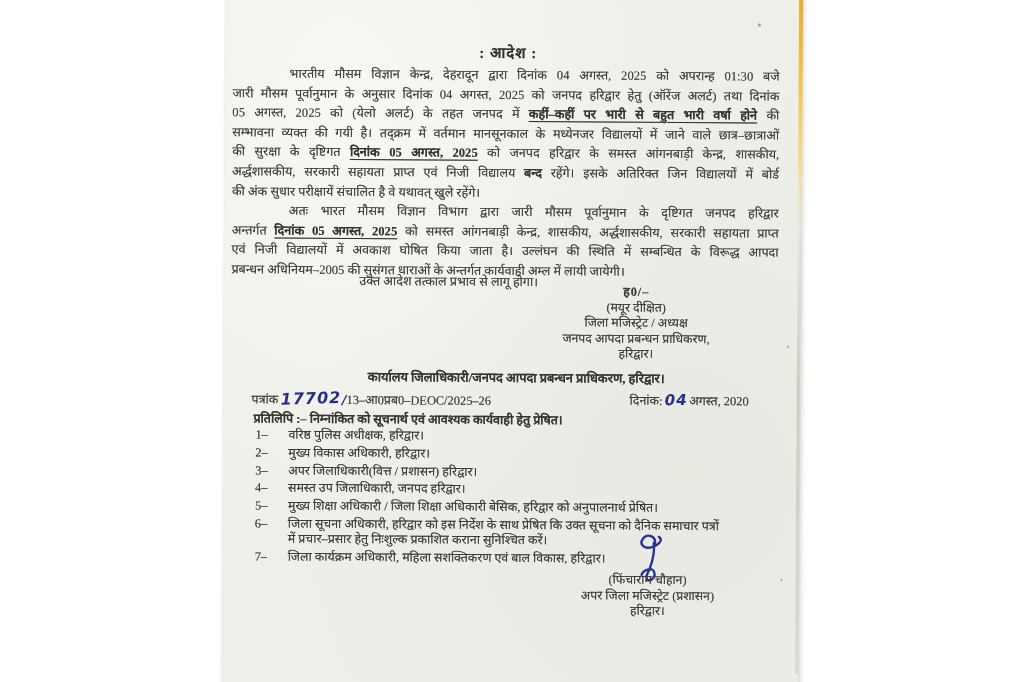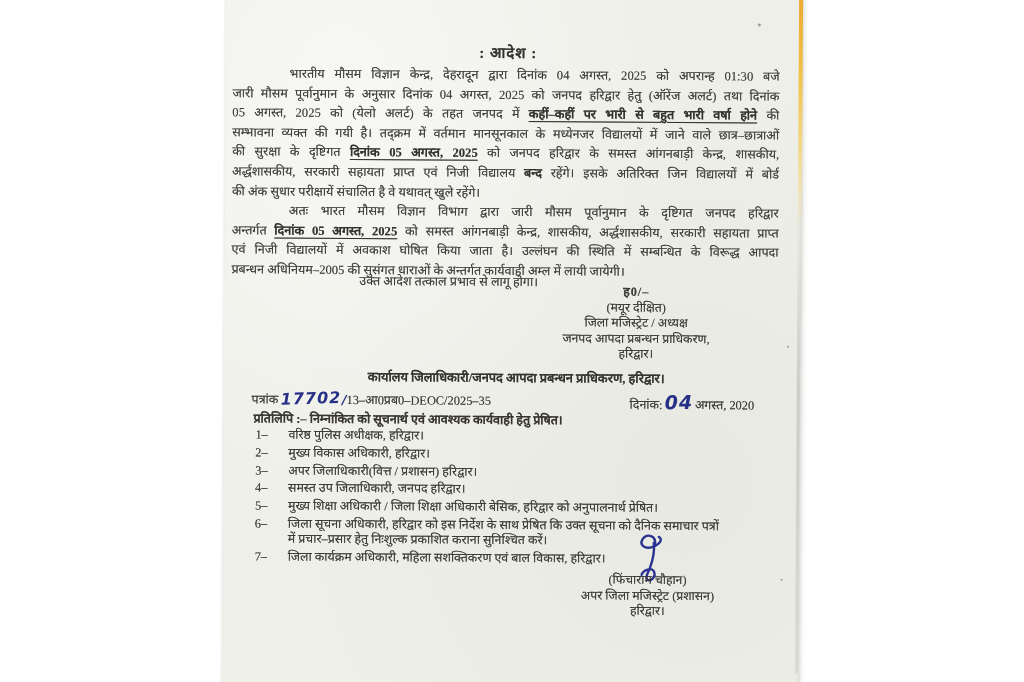--- a/index.html
+++ b/index.html
@@ -61,21 +61,21 @@
     font-size:12.8px;font-weight:700;color:#36342f;
   }
 
   .ref-line{left:28px;top:398px;width:530px;height:22px;font-size:12.4px;color:#3d3b36;}
   .hw{
     font-family:"DejaVu Sans",cursive,sans-serif;
     color:#273087;font-style:italic;text-shadow:none;font-weight:600;
   }
   .hw-refno{display:inline-block;font-size:16px;transform:rotate(-2deg);letter-spacing:1px;margin:0 1px 0 2px;}
   .date-part{position:absolute;left:378px;top:0;}
-  .hw-date{display:inline-block;font-size:19px;transform:rotate(-1deg);letter-spacing:1px;margin:0 2px;}
+  .hw-date{display:inline-block;font-size:15px;transform:rotate(-1deg);letter-spacing:1px;margin:0 2px;}
 
   .pratilipi{left:30px;top:419px;width:520px;font-size:12.5px;font-weight:700;color:#38362f;}
 
   .copy-list{left:32px;top:437px;width:520px;font-size:12.4px;color:#3d3b36;}
   .copy-row{display:flex;margin-bottom:2.6px;}
   .copy-num{width:33px;flex:0 0 33px;}
   .copy-text{flex:1;line-height:15.2px;}
 
   .scribble{left:410px;top:538px;width:40px;height:52px;}
   .scribble svg{width:100%;height:100%;}
@@ -115,21 +115,21 @@
       <div class="sig-mark">ह0/–</div>
       <div>(मयूर दीक्षित)</div>
       <div>जिला मजिस्ट्रेट / अध्यक्ष</div>
       <div>जनपद आपदा प्रबन्धन प्राधिकरण,</div>
       <div>हरिद्वार।</div>
     </div>
 
     <div class="abs office-heading">कार्यालय जिलाधिकारी/जनपद आपदा प्रबन्धन प्राधिकरण, हरिद्वार।</div>
 
     <div class="abs ref-line">
-      <span>पत्रांक</span><span class="hw hw-refno">17702</span><span class="hw">/</span><span>13–आ0प्रब0–DEOC/2025–35</span>
+      <span>पत्रांक</span><span class="hw hw-refno">17702</span><span class="hw">/</span><span>13–आ0प्रब0–DEOC/2025–26</span>
       <span class="date-part">
         <span>दिनांक:</span><span class="hw hw-date">04</span><span>अगस्त, 2020</span>
       </span>
     </div>
 
     <div class="abs pratilipi">प्रतिलिपि :– निम्नांकित को सूचनार्थ एवं आवश्यक कार्यवाही हेतु प्रेषित।</div>
 
     <div class="abs copy-list">
         <div class="copy-row">
           <span class="copy-num">1–</span>

